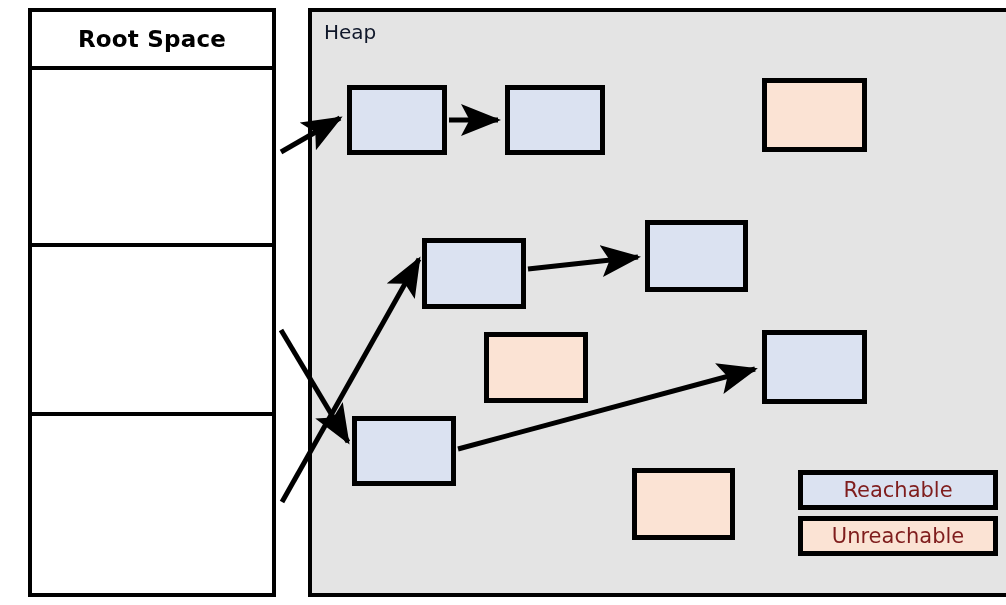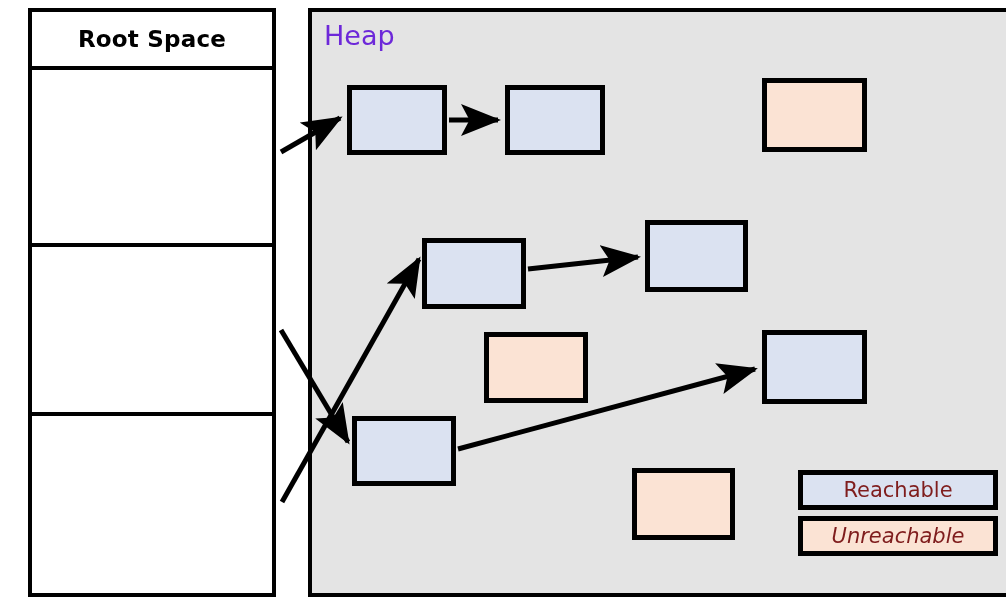--- a/index.html
+++ b/index.html
@@ -68,22 +68,22 @@
     width: 710px;
     height: 589px;
     border: 4px solid #000000;
     box-sizing: border-box;
     background: #e4e4e4;
   }
   .heap-label {
     position: absolute;
     left: 12px;
     top: 8px;
-    font-size: 27px;
-    color: #6d28d9;
+    font-size: 20px;
+    color: #0f172a;
   }
 
   
   .obj {
     position: absolute;
     border: 5px solid #000000;
     box-sizing: border-box;
   }
   .obj.reachable   { background: #dbe2f1; }
   .obj.unreachable { background: #fbe3d4; }
@@ -108,21 +108,21 @@
   .legend-item {
     border: 5px solid #000000;
     box-sizing: border-box;
     height: 40px;
     display: flex;
     align-items: center;
     justify-content: center;
     font-size: 21px;
     color: #7f1d1d;
   }
-  .legend-item + .legend-item { margin-top: 6px; font-style: italic; }
+  .legend-item + .legend-item { margin-top: 6px; }
   .legend-reachable   { background: #dbe2f1; }
   .legend-unreachable { background: #fbe3d4; }
 </style>
 </head>
 <body>
 
 <div id="canvas">
 
   <div class="root-panel">
     <div class="root-header">

